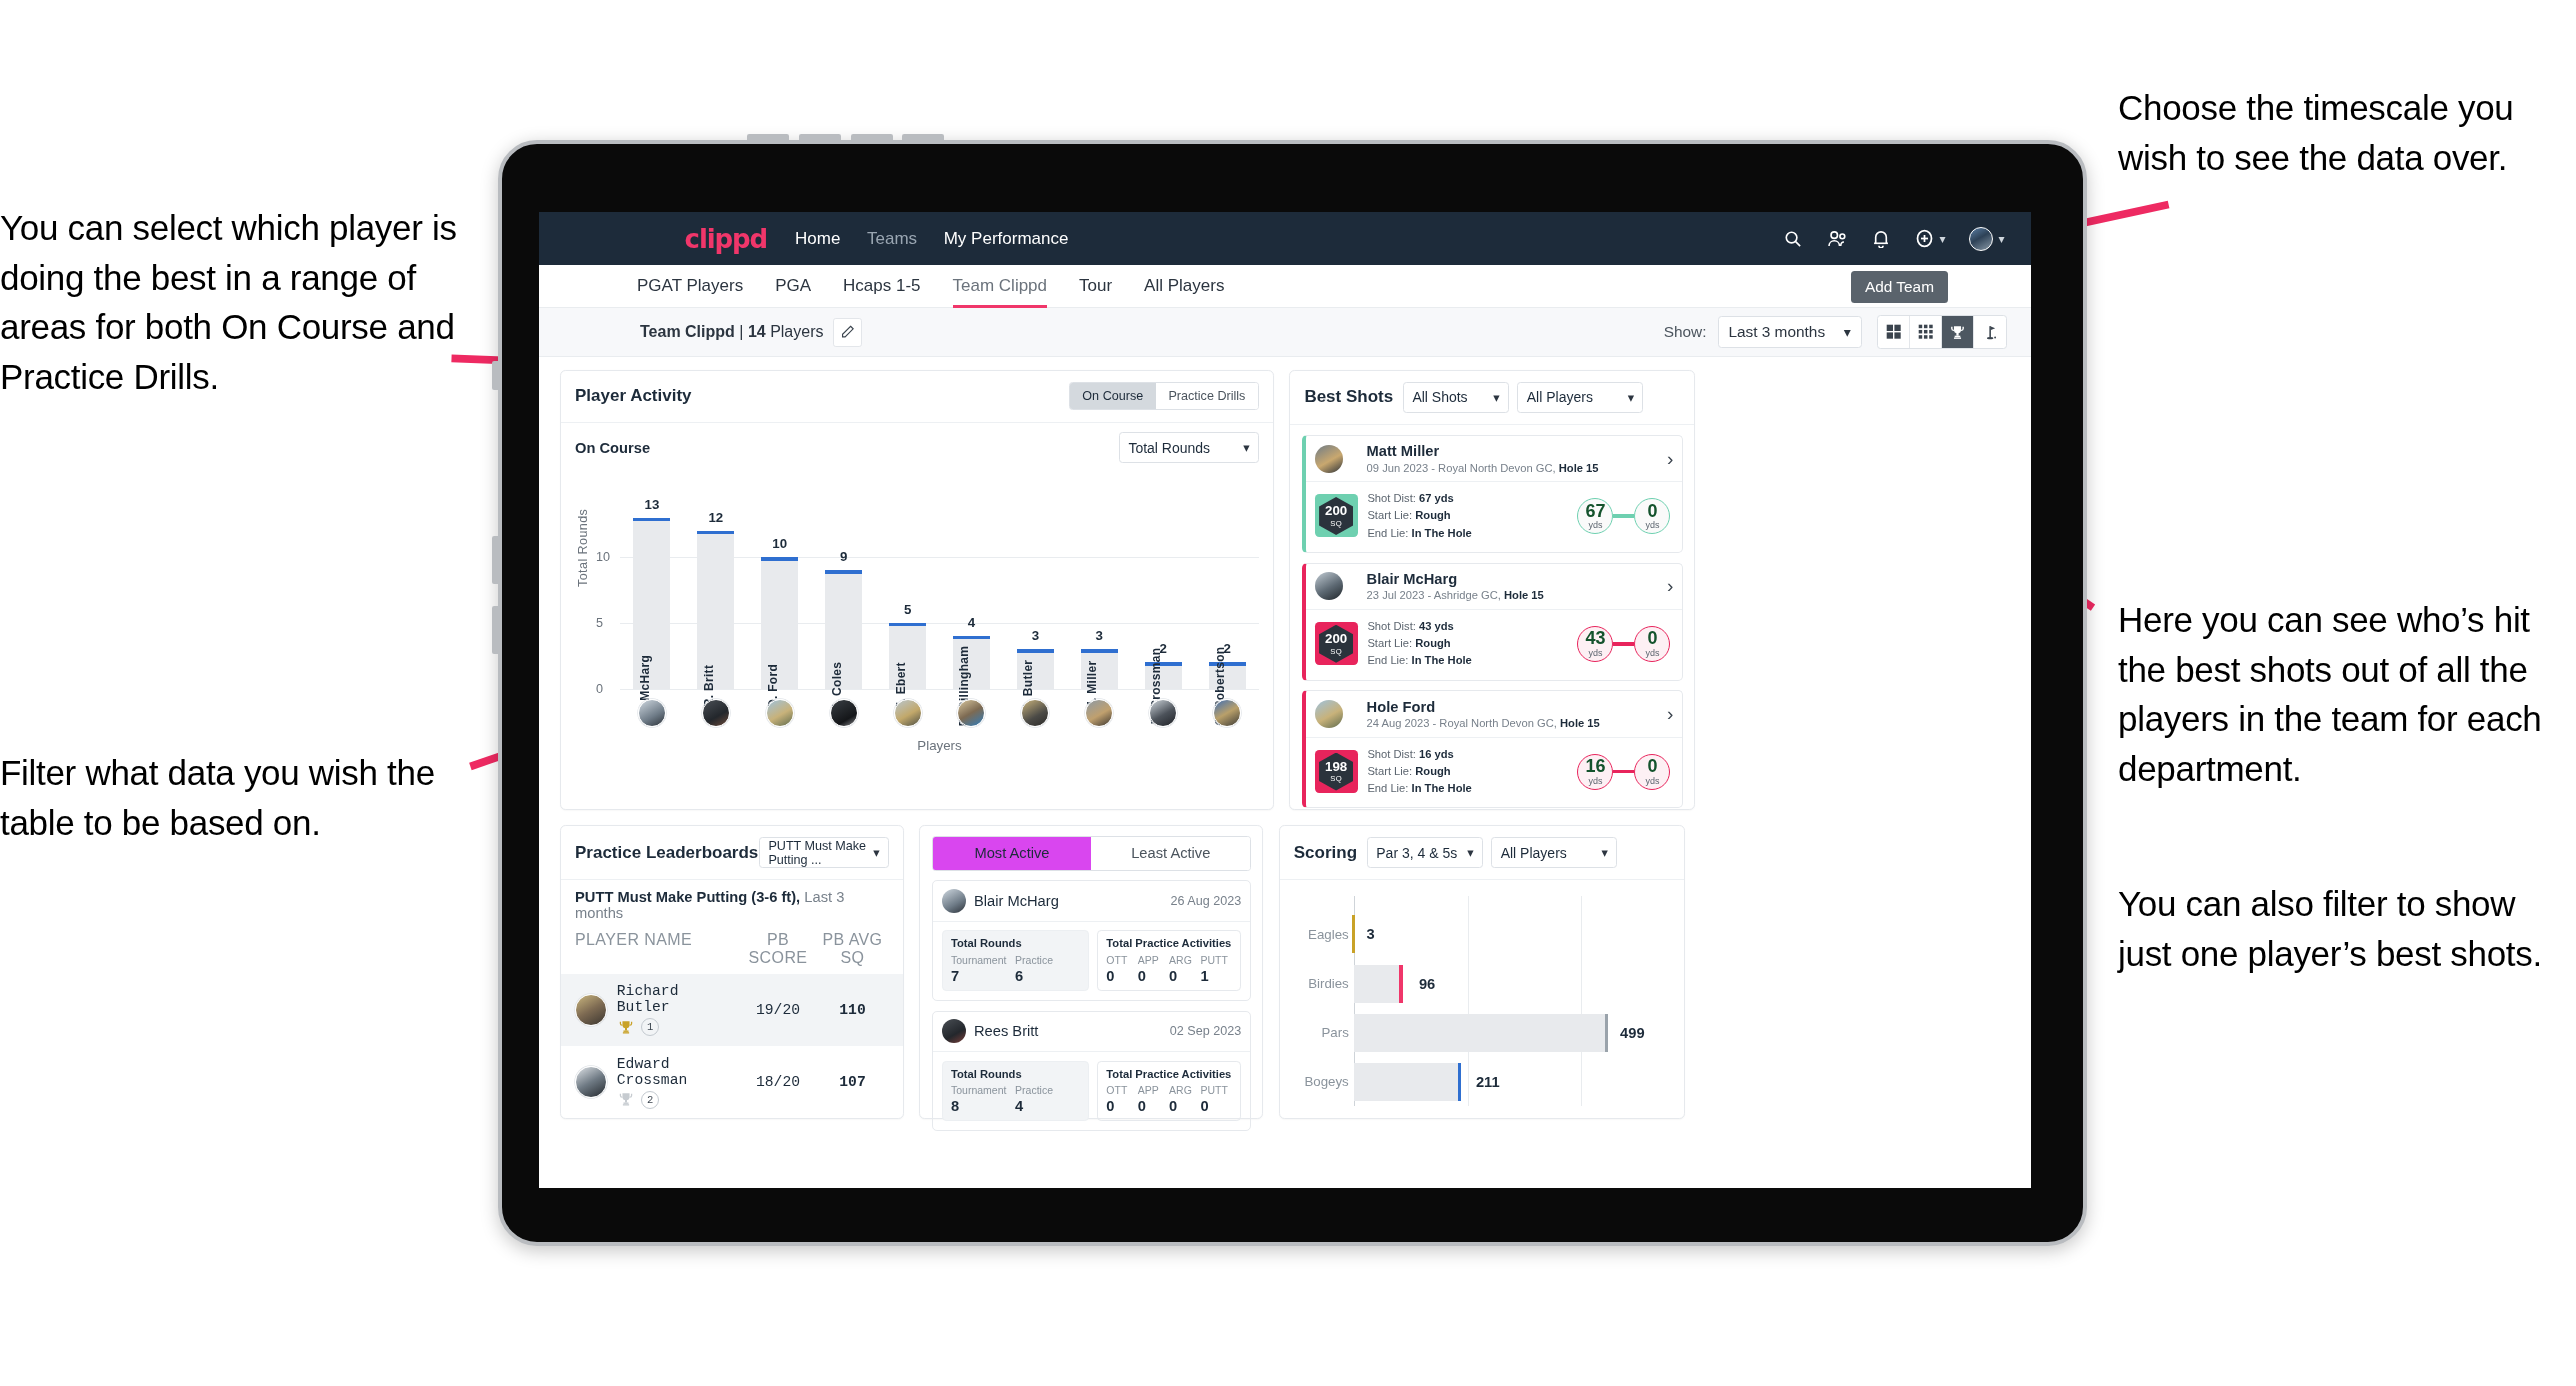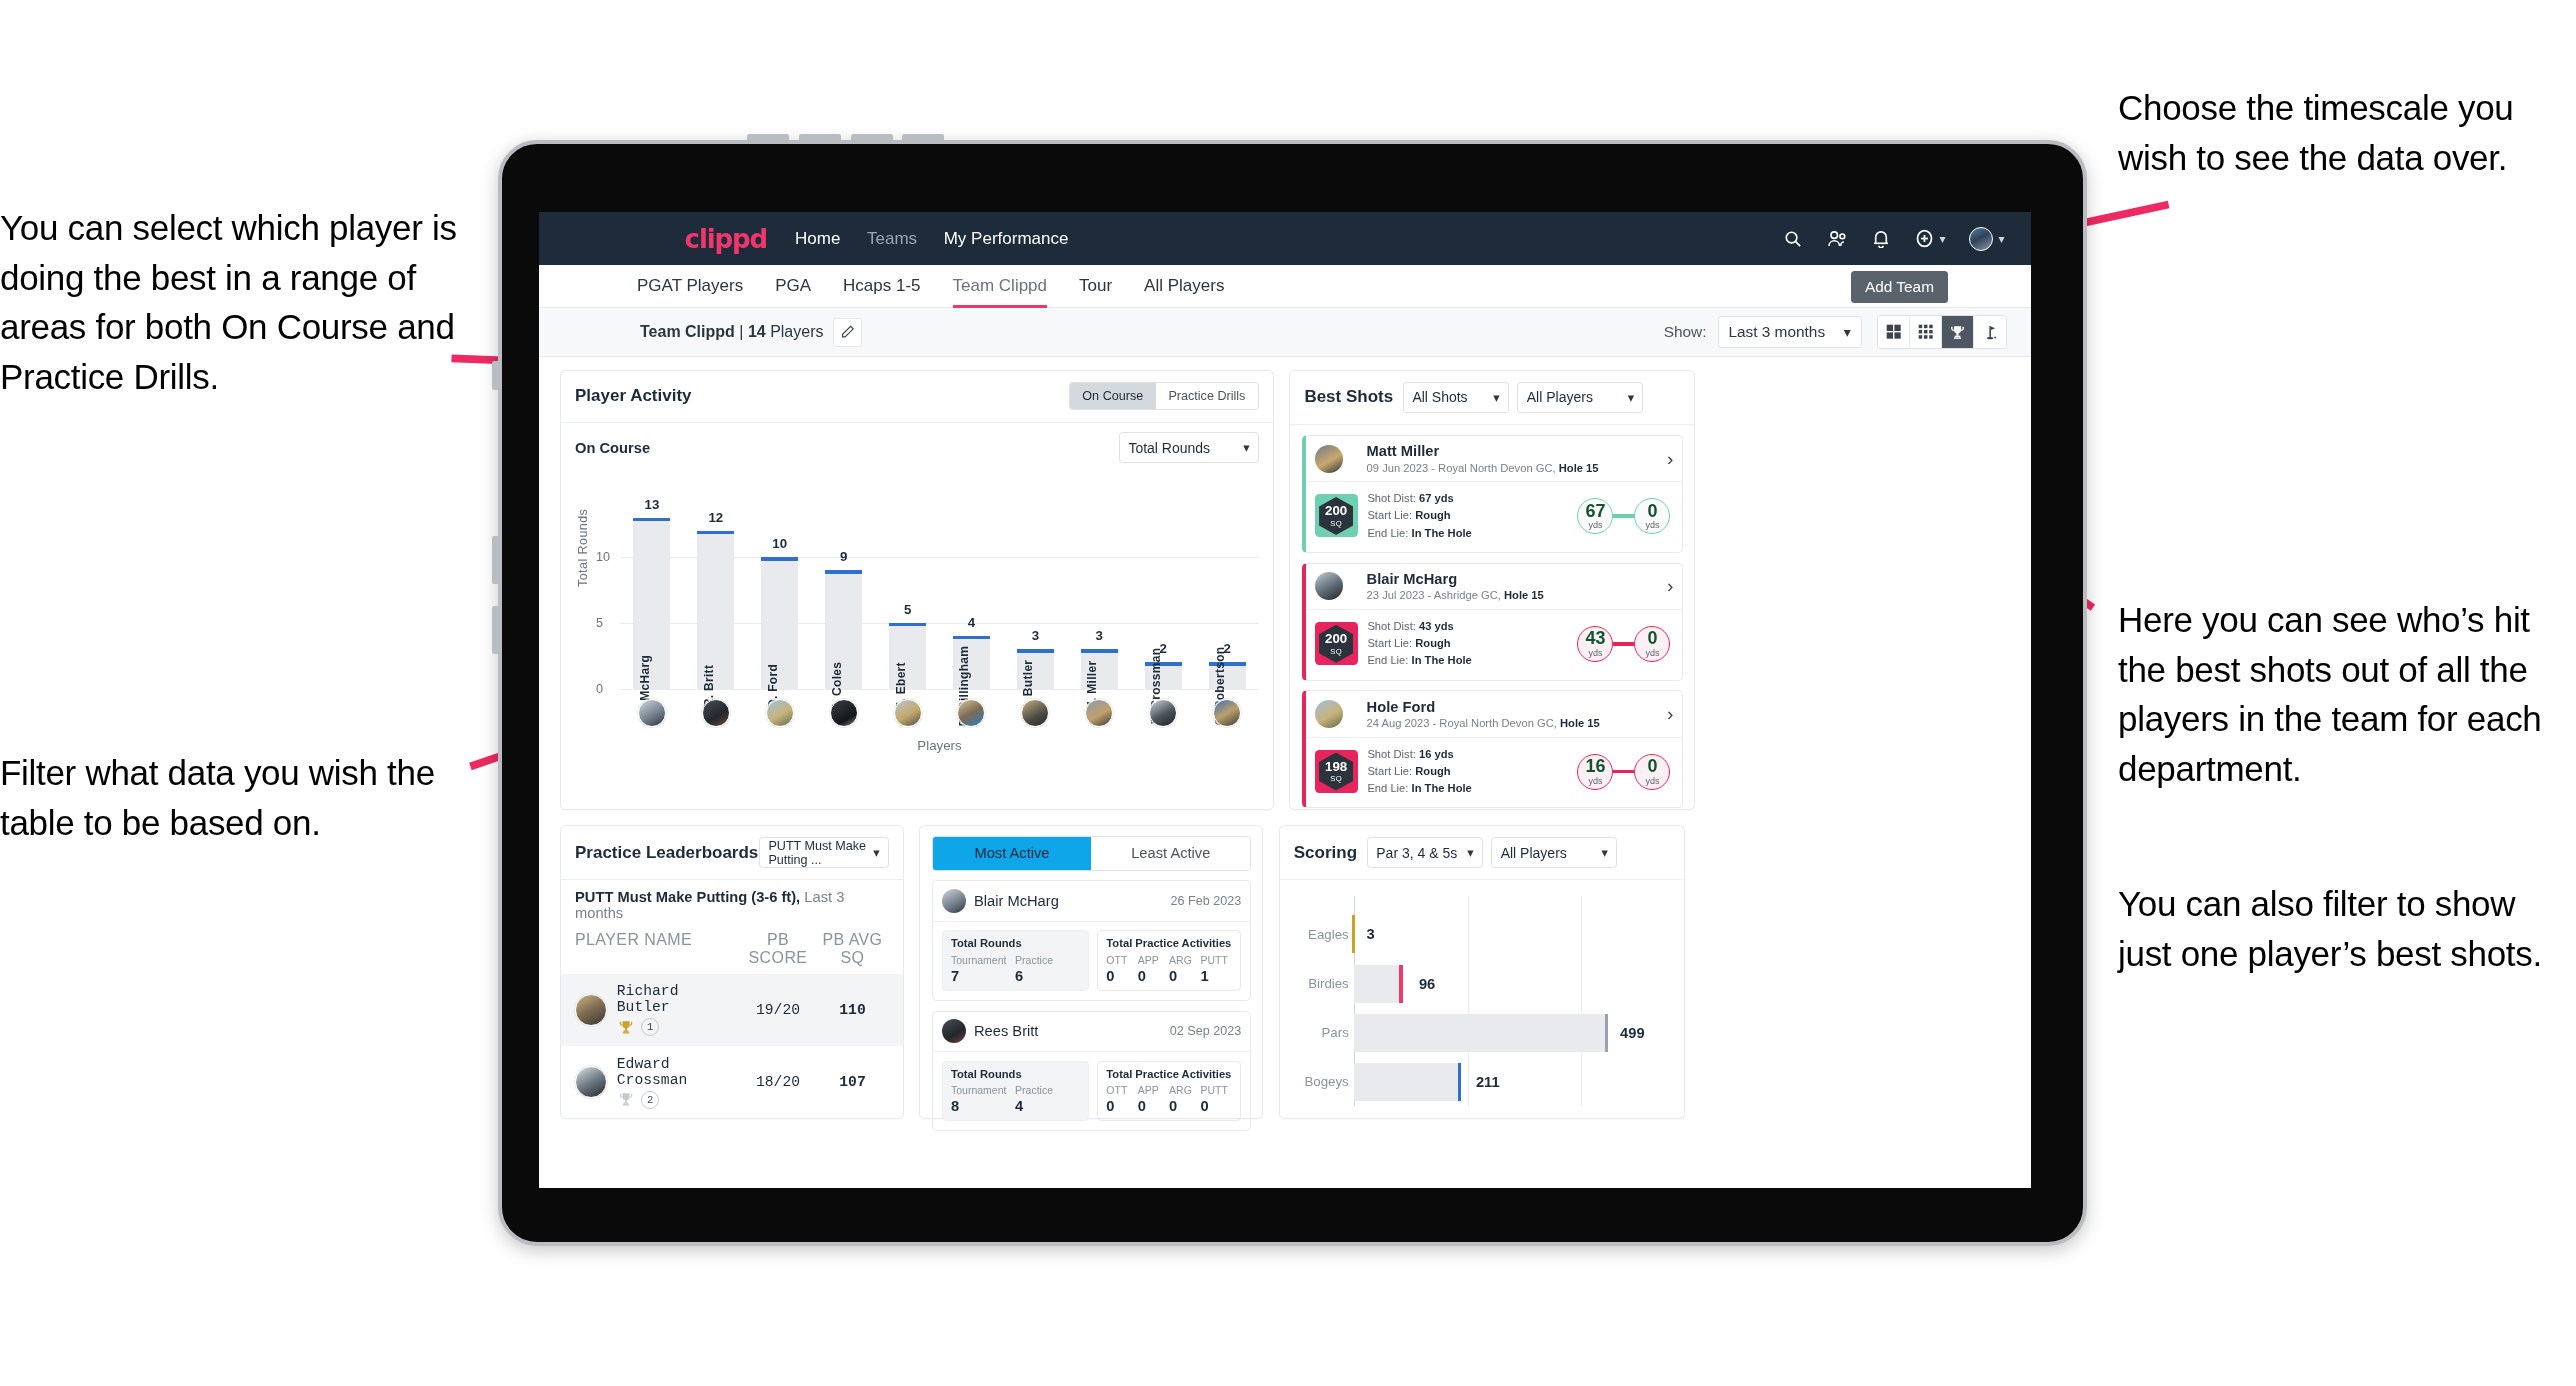--- a/index.html
+++ b/index.html
@@ -233,21 +233,21 @@
     width: 18px; height: 18px; border-radius: 50%; border: 0.7px solid #c4cad0;
     font-size: 10.5px; color: #3b444e; display: flex; align-items: center; justify-content: center;
     margin-left: 6.3px;
   }
   .lb-val { width: 76px; text-align: center; font-size: 14.7px; color: #1d2b3a; }
   .lb-val2 { width: 73px; text-align: center; font-size: 14.7px; font-weight: 700; color: #1d2b3a; }
 
   #activity-card { width: 344px; height: 294px; }
   #act-tabs { display: flex; margin: 9.8px 11.2px 0 11.2px; border: 0.7px solid #dde1e6; border-radius: 3.5px; overflow: hidden; }
   .act-tab { flex: 1; text-align: center; padding: 8.4px 0; font-size: 14.7px; color: #4b545d; background: #fff; }
-  .act-tab.active { background: #0ea5e9; color: #1d2b3a; }
+  .act-tab.active { background: #d946ef; color: #1d2b3a; }
   .act-item { margin: 9.8px 11.2px 0 11.2px; border: 0.7px solid #e6e9ed; border-radius: 4.9px; }
   .act-head { display: flex; align-items: center; padding: 7.7px 9px; }
   .act-av { width: 24px; height: 24px; border-radius: 50%; flex: 0 0 24px; }
   .act-nm { font-size: 14.7px; color: #1d2b3a; margin-left: 8.4px; }
   .act-date { margin-left: auto; font-size: 12.6px; color: #78818b; }
   .act-body { display: flex; gap: 8.4px; padding: 0 9px 9px 9px; border-top: 0.7px solid #edf0f3; padding-top: 8.4px; }
   .act-box { border: 0.7px solid #e6e9ed; border-radius: 4.2px; padding: 6.3px 8.4px; }
   .act-box.gray { background: #f2f4f6; border-color: #eceff2; flex: 0 0 147px; }
   .act-box.plain { flex: 1; }
   .ab-title { font-size: 11.2px; font-weight: 700; color: #1d2b3a; margin-bottom: 4.2px; }
@@ -729,21 +729,21 @@
         <div class="card" id="activity-card">
           <div id="act-tabs">
             <div class="act-tab active">Most Active</div>
             <div class="act-tab">Least Active</div>
           </div>
 
           <div class="act-item">
             <div class="act-head">
               <div class="act-av" style="background:linear-gradient(150deg,#cfd8e0,#6e7b87 60%,#2b3138)"></div>
               <div class="act-nm">Blair McHarg</div>
-              <div class="act-date">26 Feb 2023</div>
+              <div class="act-date">26 Aug 2023</div>
             </div>
             <div class="act-body">
               <div class="act-box gray">
                 <div class="ab-title">Total Rounds</div>
                 <div class="ab-cols">
                   <div class="ab-col">
                       <div class="ab-k">Tournament</div>
                       <div class="ab-v">7</div>
                     </div>
                   <div class="ab-col">

